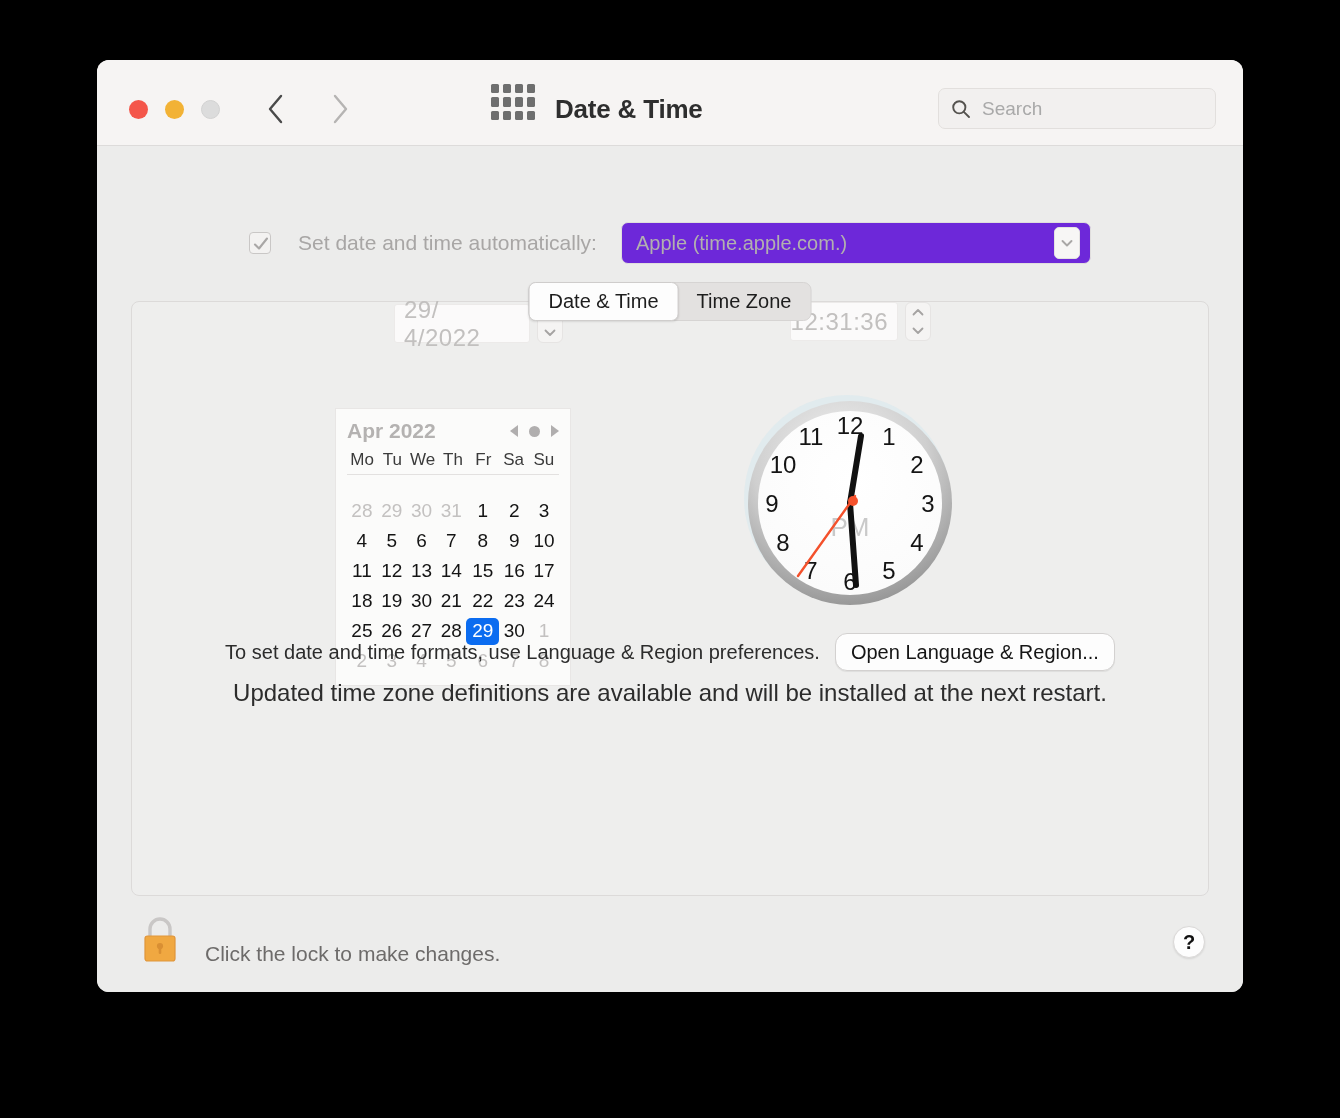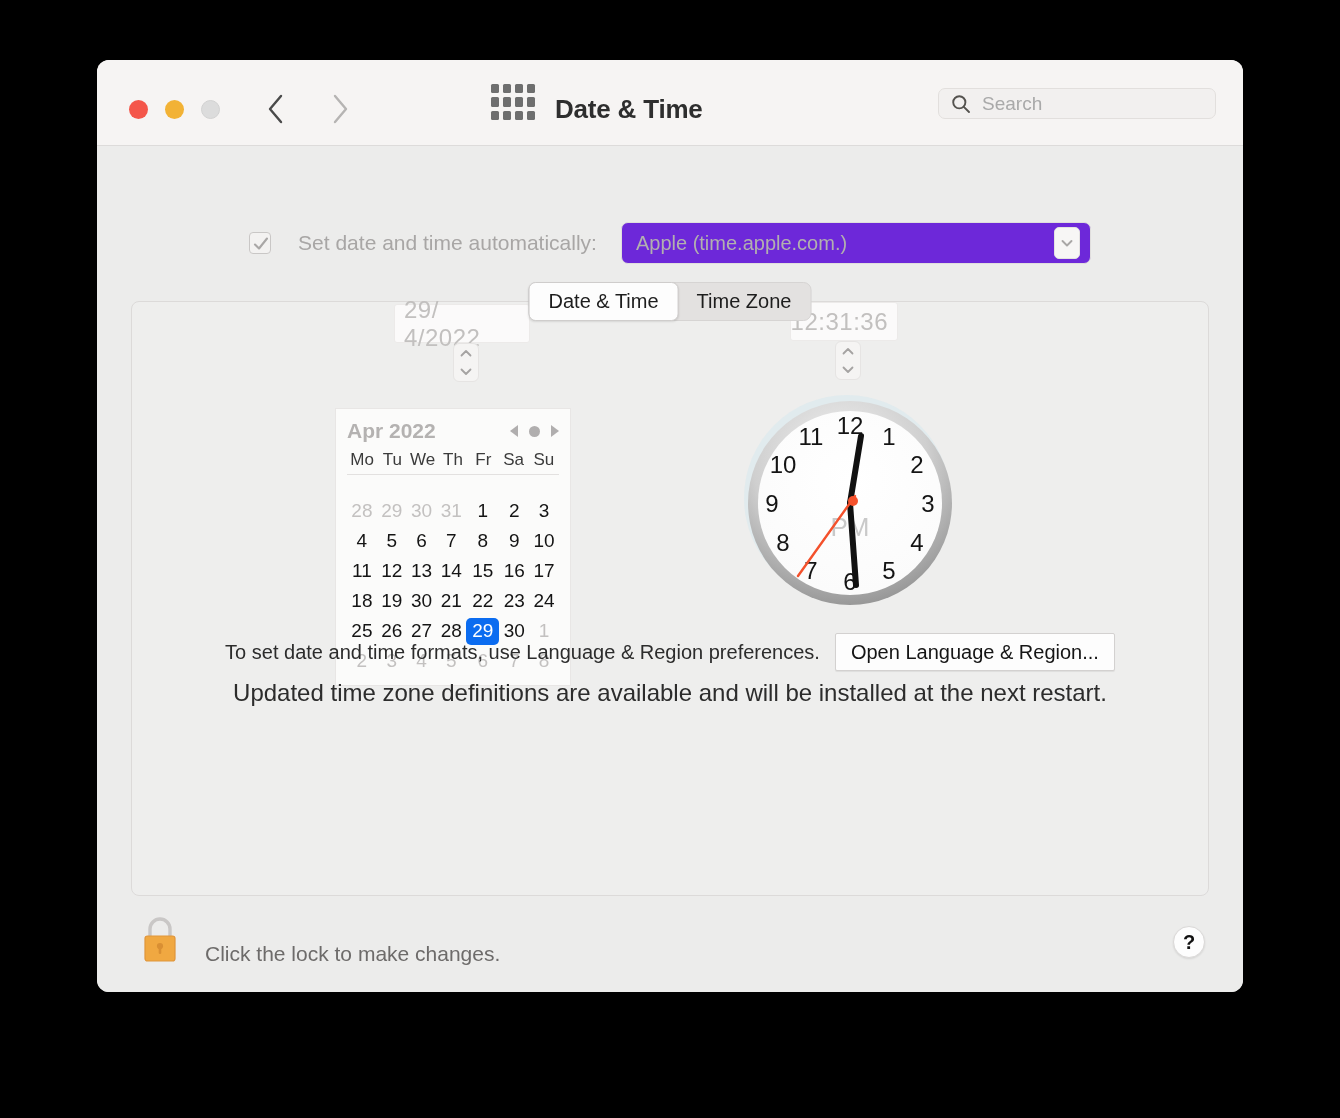--- a/index.html
+++ b/index.html
@@ -89,21 +89,21 @@
     font-weight: bold;
     color: #2e2e2e;
     letter-spacing: -0.2px;
   }
 
   #search-field {
     position: absolute;
     right: 27px;
     top: 28px;
     width: 278px;
-    height: 31px;
+    height: 41px;
     background: #f2f0ef;
     border: 1px solid #e2dfdd;
     border-radius: 7px;
     display: flex;
     align-items: center;
     padding: 0 12px;
   }
   #search-field .ph {
     margin-left: 11px;
     font-size: 19px;
@@ -200,21 +200,20 @@
     border: 1px solid #e4e2e1;
     border-radius: 5px;
     display: flex; align-items: center; justify-content: center;
   }
 
   
   .field-group {
     position: absolute;
     display: flex;
     align-items: center;
-    flex-direction: column;
   }
   #date-group { left: 297px; top: 158px; }
   #time-group { left: 693px; top: 156px; }
 
   .txtfield {
     background: #fbfafa;
     border: 1px solid #eceae9;
     border-radius: 3px;
     height: 39px;
     display: flex;
@@ -318,21 +317,21 @@
     top: 487px;
     display: flex;
     align-items: center;
     justify-content: center;
   }
   #format-text { font-size: 20px; color: #2c2c2c; }
   #open-lang-btn {
     margin-left: 15px;
     background: #fdfdfd;
     border: 1px solid #d3d1d0;
-    border-radius: 2px;
+    border-radius: 12px;
     height: 38px;
     display: flex;
     align-items: center;
     padding: 0 15px;
     font-size: 20px;
     color: #151515;
     box-shadow: 0 1px 1px rgba(0,0,0,0.07);
   }
   #tz-note {
     position: absolute;

